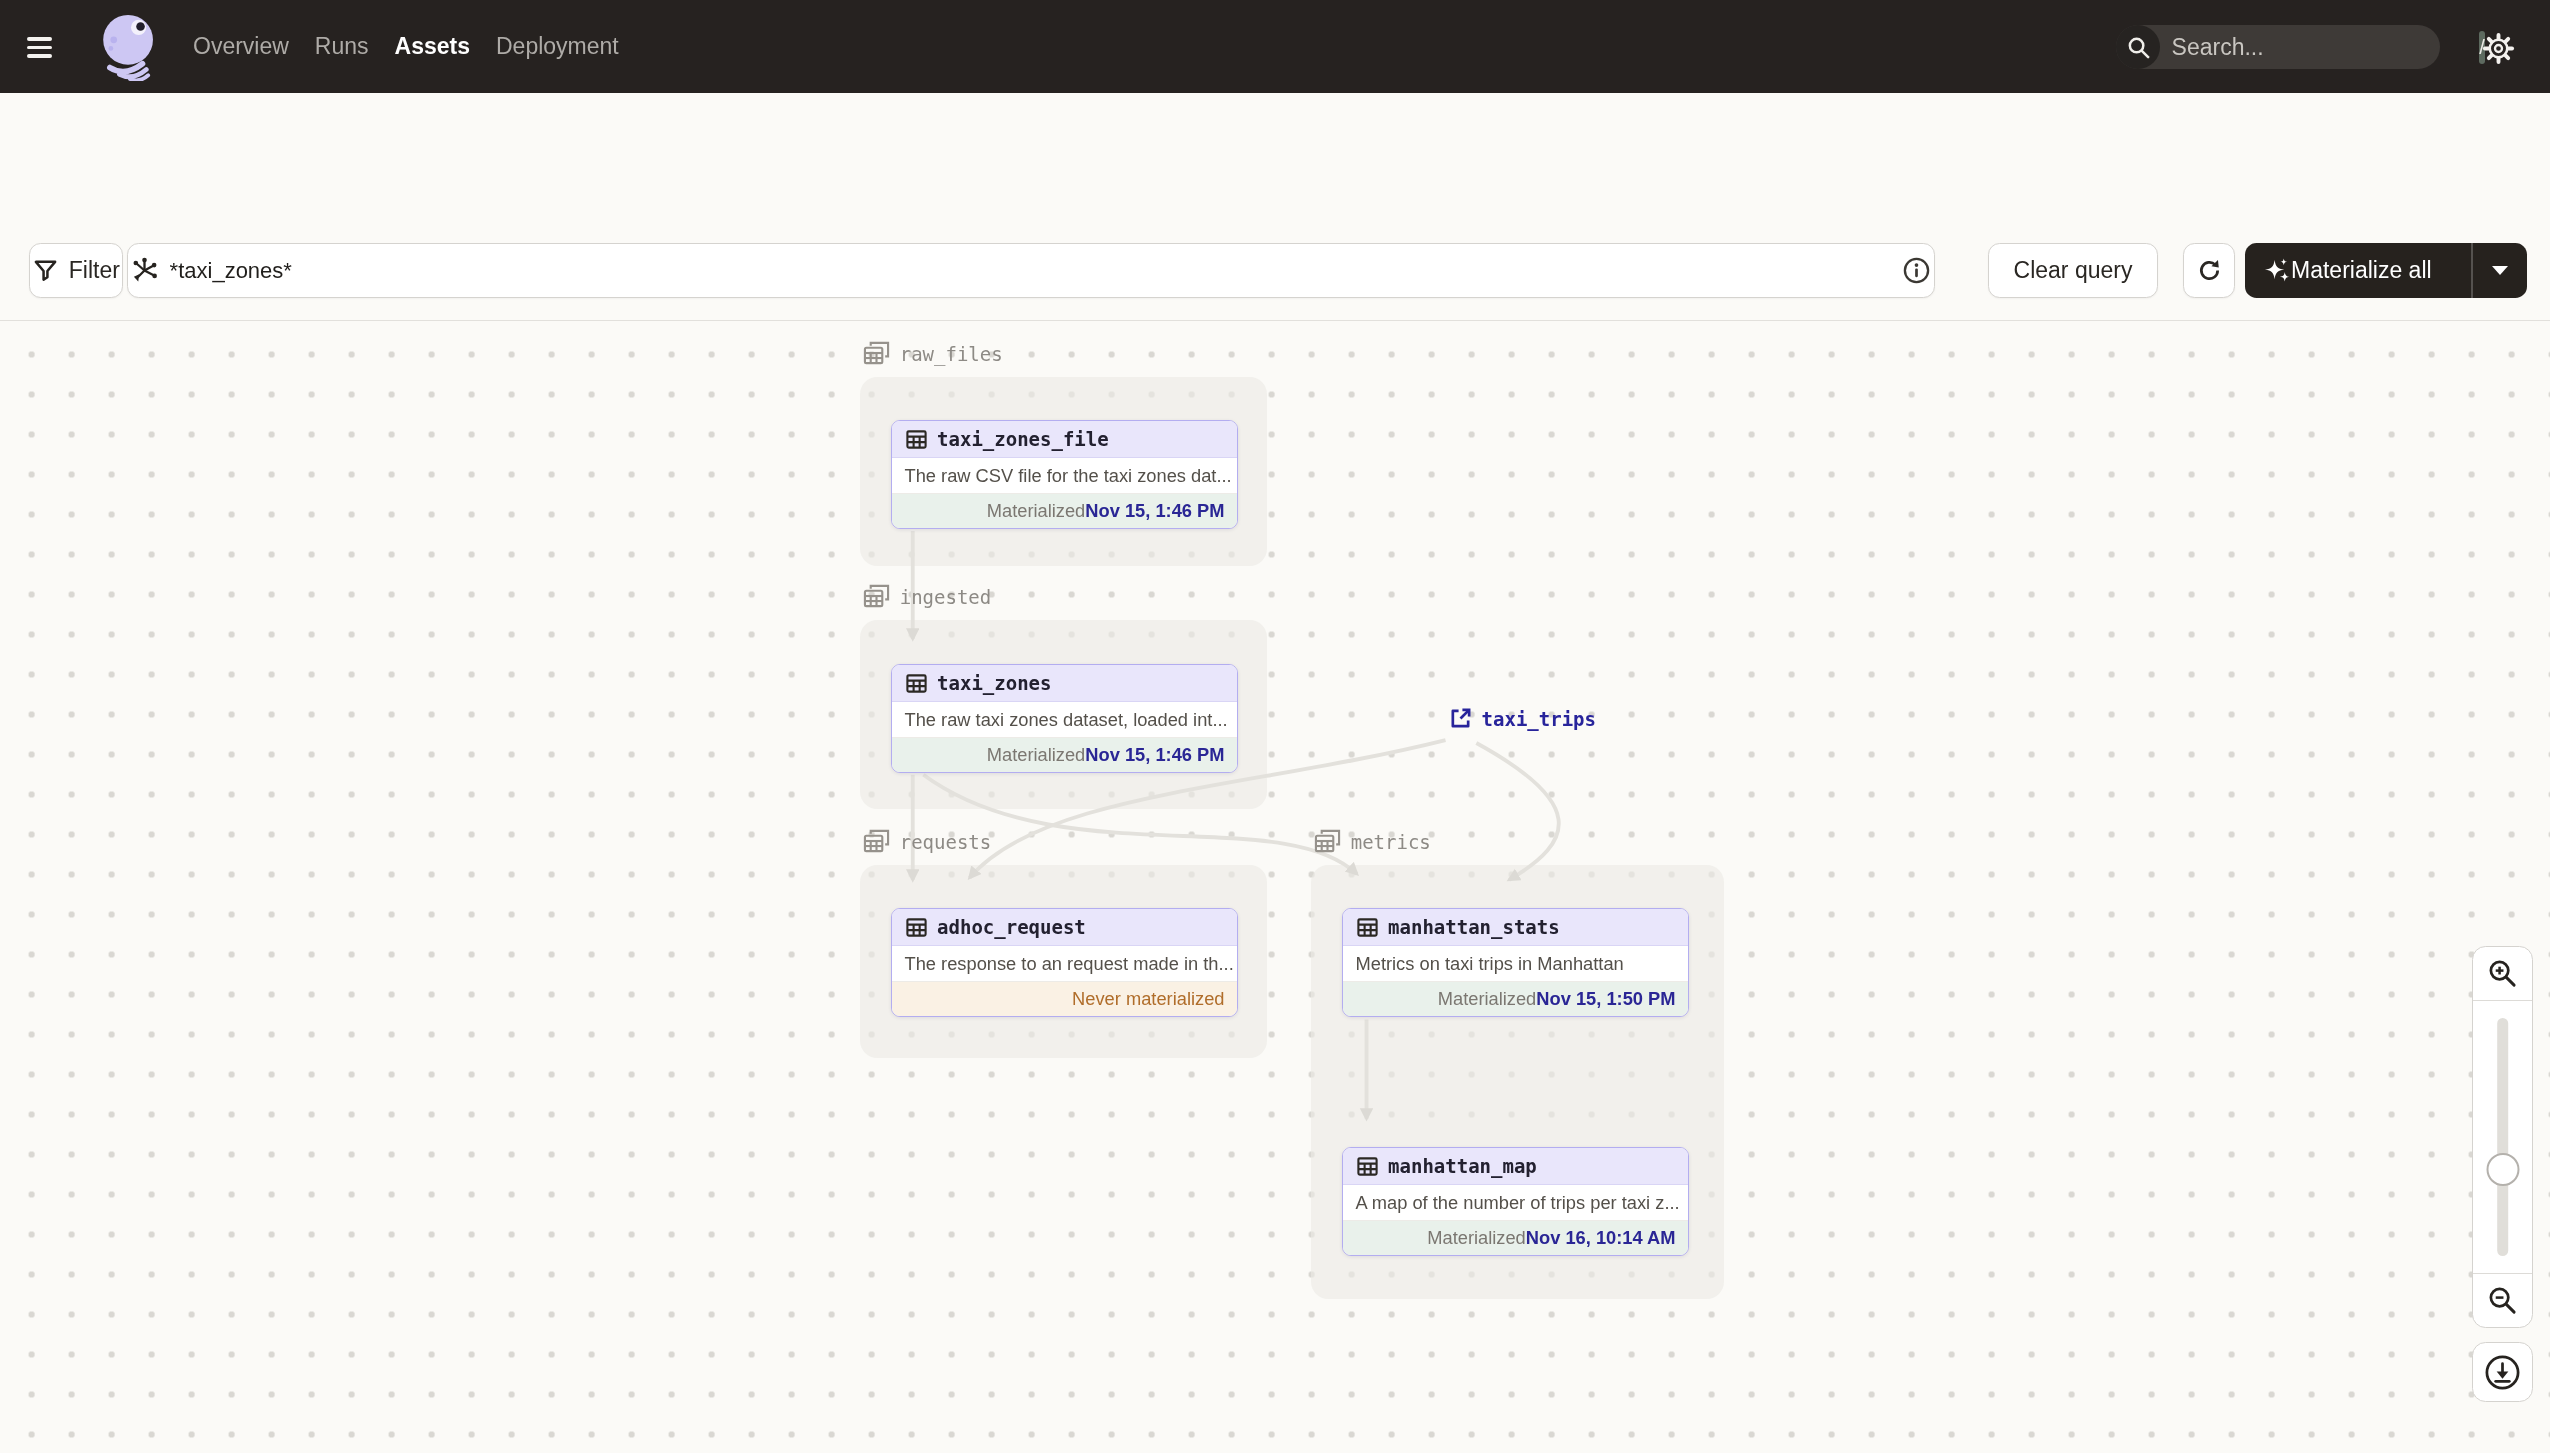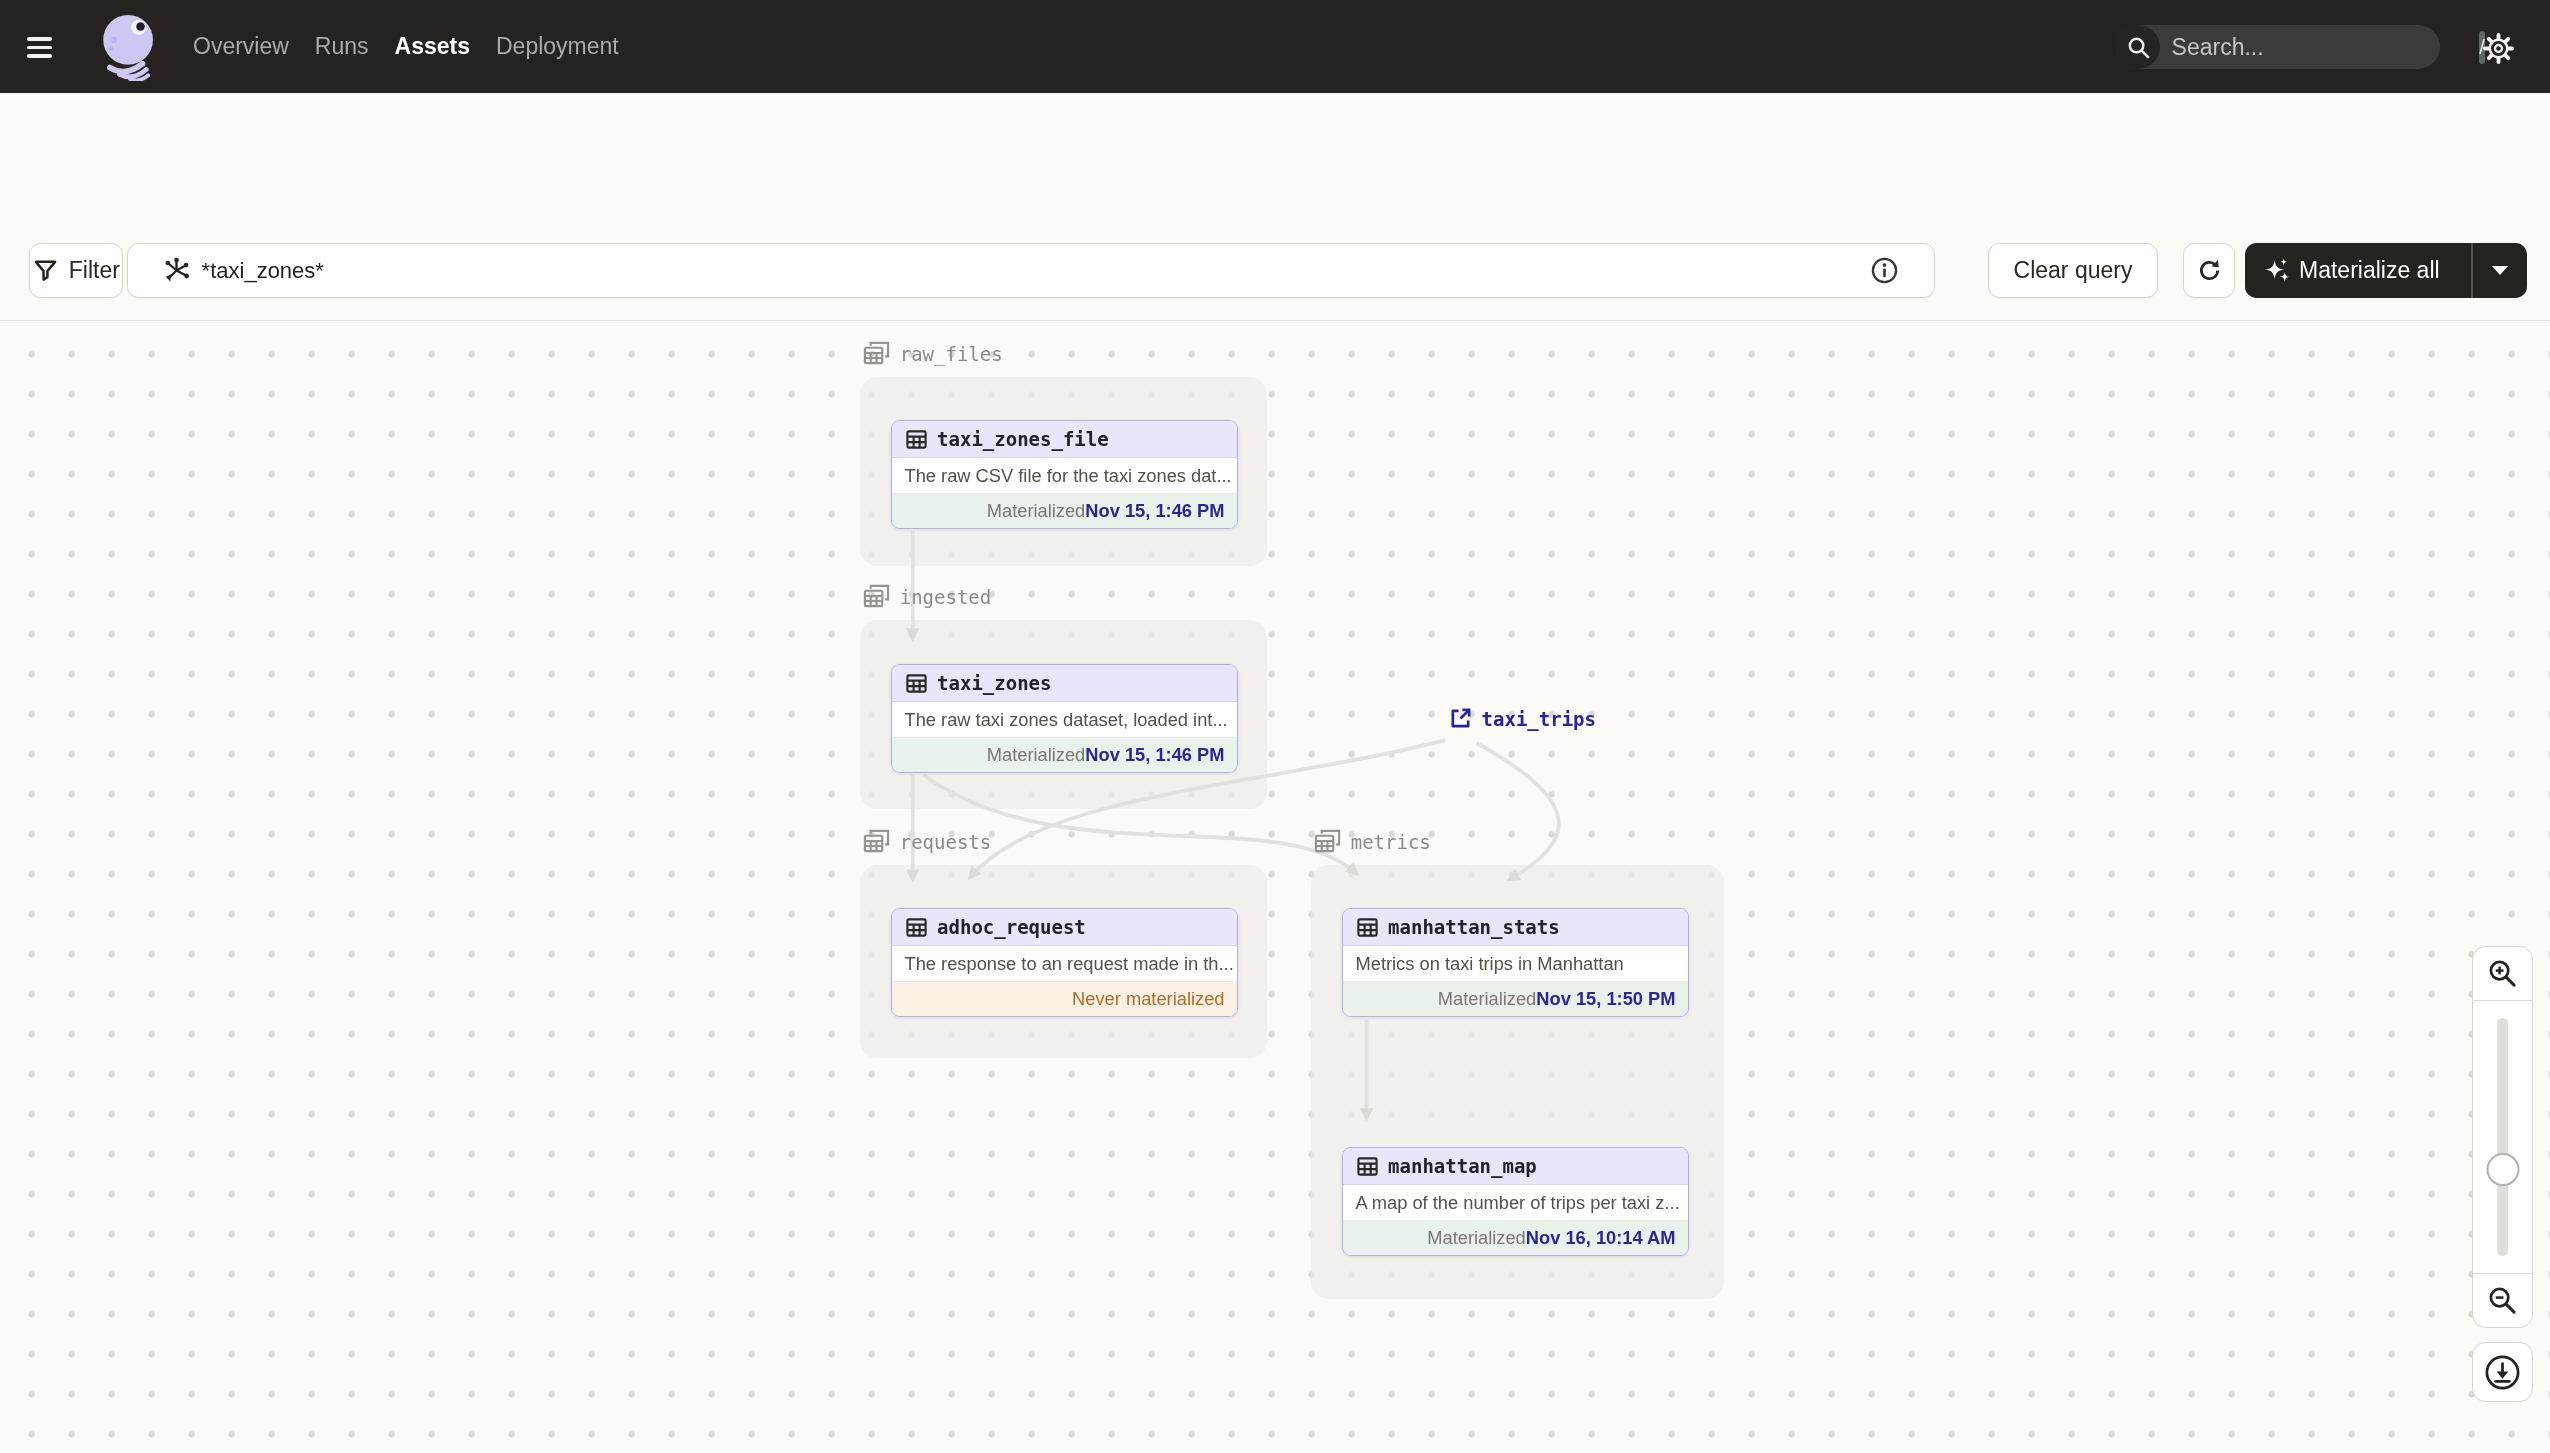--- a/index.html
+++ b/index.html
@@ -34,29 +34,29 @@
   .btn { display:flex; align-items:center; gap:11px; background:#ffffff; border:1.9px solid #d5d3cf;
          border-radius:11.6px; font-size:23px; color:#2a2723; cursor:pointer;
          box-shadow:0 1px 1.9px rgba(0,0,0,0.04);margin-left:12px; }
   .reload-btn { position:absolute; left:2258px; top:139px; width:272px; height:56px; justify-content:center; }
 
   
   .toolbar { position:absolute; left:0; top:224px; width:2550px; height:96px; background:#fbfaf7; }
   .filter-btn { position:absolute; left:17.3px; top:19px; width:94px; height:55px; justify-content:center; }
   .query-box { position:absolute; left:127px; top:19px; width:1808px; height:55px; background:#fff;
                border:1.9px solid #d5d3cf; border-radius:11.6px; display:flex; align-items:center;
-               padding:0 35px; box-shadow:0 1px 1.9px rgba(0,0,0,0.04); }
+               padding:0 3px; box-shadow:0 1px 1.9px rgba(0,0,0,0.04); }
   .query-input { flex:1; border:none; outline:none; font-size:22px; color:#211f1c; margin-left:11.6px;
                  font-family:"Liberation Sans",sans-serif; background:transparent; }
   .clear-btn { position:absolute; left:1976px; top:19px; width:170px; height:55px; justify-content:center; }
   .refresh-btn { position:absolute; left:2171px; top:19px; width:52px; height:55px; justify-content:center; }
   .materialize-btn { position:absolute; left:2245px; top:19px; width:282px; height:55px;
                      background:#26221e; border-radius:11.6px; display:flex; align-items:center;
                      color:#fff; cursor:pointer; }
-  .materialize-main { display:flex; align-items:center; gap:8px; padding:0 0 0 19px; flex:1; font-size:23px; }
+  .materialize-main { display:flex; align-items:center; gap:0; padding:0 0 0 19px; flex:1; font-size:23px; }
   .materialize-divider { width:1.9px; height:55px; background:rgba(255,255,255,0.22); }
   .materialize-caret { width:54px; height:55px; display:flex; align-items:center; justify-content:center; cursor:pointer; }
   .caret-down { width:0; height:0; border-left:8.7px solid transparent; border-right:8.7px solid transparent;
                 border-top:9.6px solid #ffffff; }
 
   
   .canvas { position:absolute; left:0; top:320px; width:2550px; height:1222px;
             border-top:1.9px solid #e2e0dc; background:#fbfaf7;
             background-image:radial-gradient(circle, #d9d7d2 2.9px, transparent 3.4px);
             background-size:40px 40px; background-position:11.6px 13.5px; }

